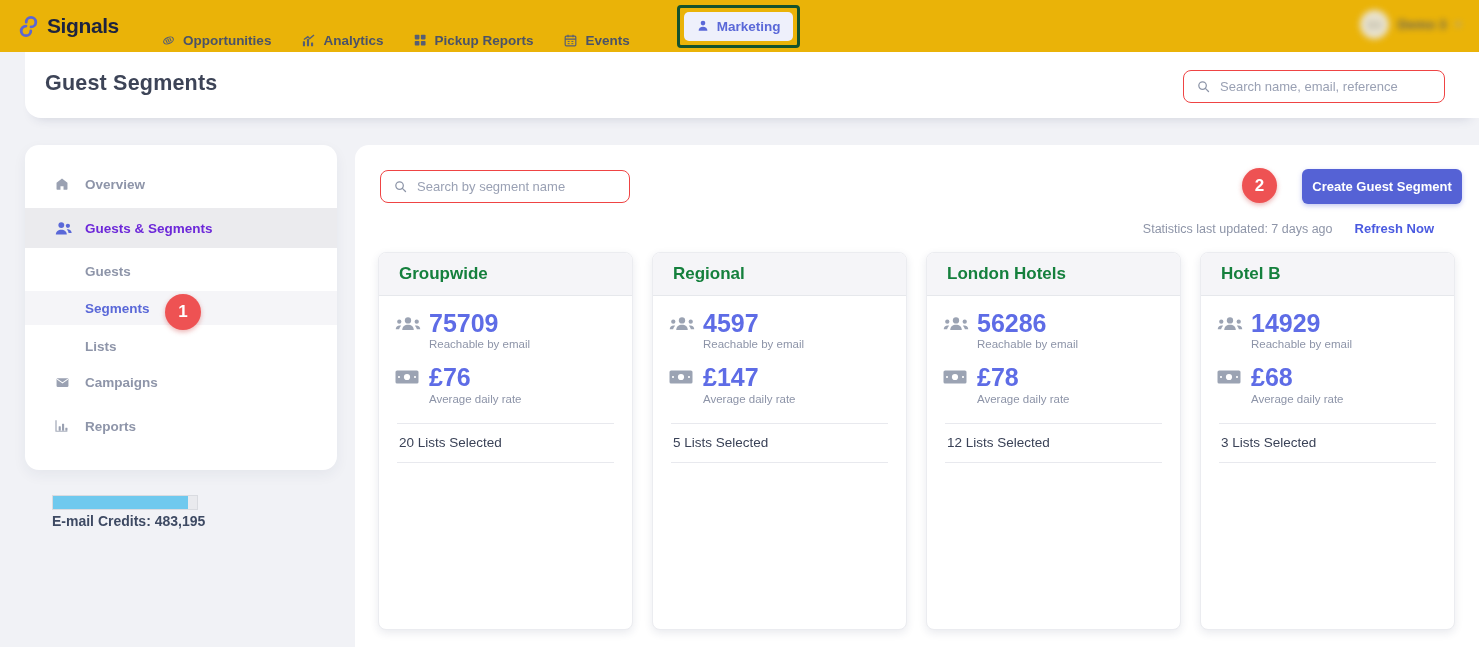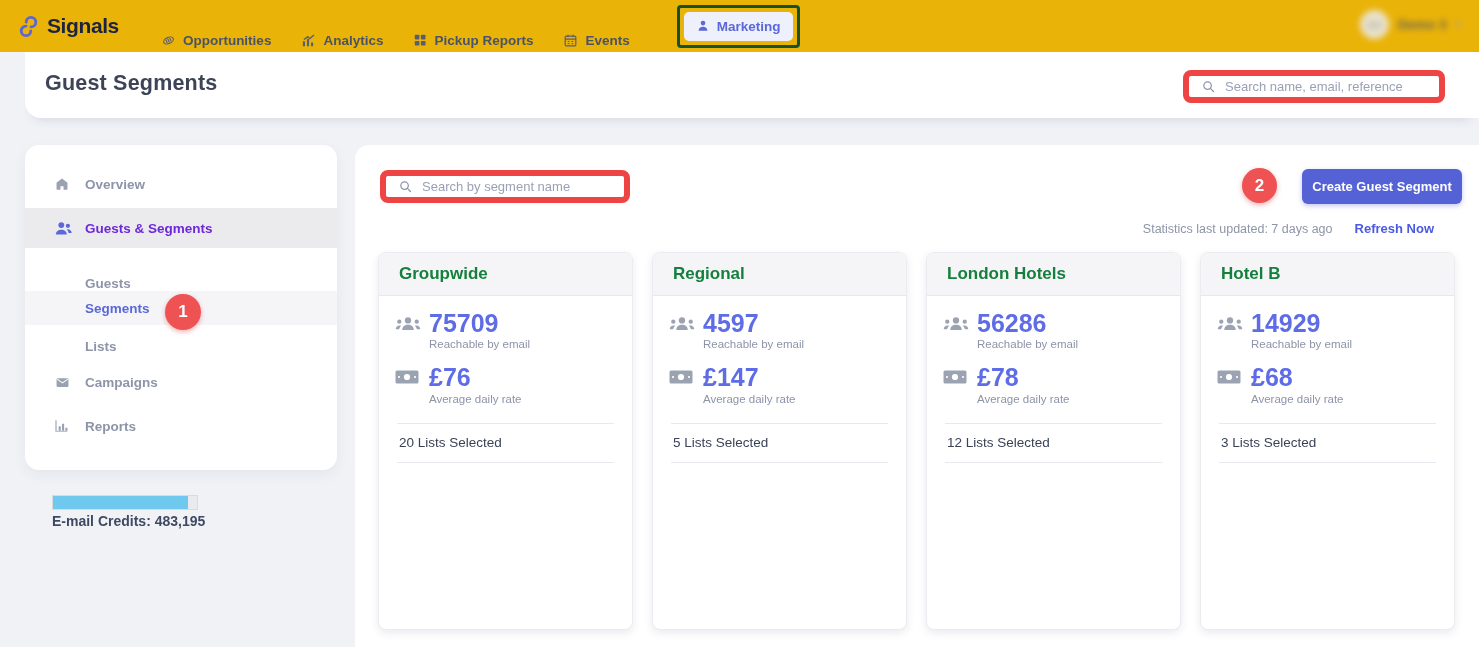--- a/index.html
+++ b/index.html
@@ -51,21 +51,21 @@
     position:absolute; left:25px; top:52px; width:1454px; height:66px;
     background:#ffffff; border-radius:0 0 0 16px; z-index:30;
     box-shadow:0 9px 12px -9px rgba(40,50,95,0.18);
   }
   .page-title {
     position:absolute; left:20px; top:19px;
     font-size:21.5px; font-weight:bold; color:#3d4457; letter-spacing:0.2px;
   }
   .search-box {
     position:absolute; display:flex; align-items:center; gap:9px;
-    background:#ffffff; border:6px solid #ef4444; border-radius:8px;
+    background:#ffffff; border:1px solid #ef4444; border-radius:8px;
     padding:0 12px; color:#9aa1b4;
   }
   .search-box input {
     border:none; outline:none; background:transparent;
     font-family:"Liberation Sans", sans-serif;
     font-size:13px; color:#4b5368; width:100%;
   }
   .search-box input::placeholder { color:#9aa1b4; }
   .hdr-search { right:34px; top:18px; width:262px; height:33px; }
 
@@ -78,21 +78,21 @@
   .side-row {
     position:absolute; left:0; width:312px;
     display:flex; align-items:center; cursor:pointer;
     font-size:13.5px; font-weight:bold; color:#8e95a9;
   }
   .side-row .sicon { position:absolute; left:29px; color:#9aa1b2; }
   .side-row .slabel { position:absolute; left:60px; }
   .row-overview   { top:25px;  height:28px; }
   .row-gs         { top:63px;  height:40px; background:#ebebee; color:#6d28d9; }
   .row-gs .sicon  { color:#5a68d8; }
-  .row-guests     { top:124px; height:28px; }
+  .row-guests     { top:112px; height:28px; }
   .row-segments   { top:146px; height:34px; background:#f5f5f8; color:#5a68d8; }
   .row-lists      { top:187px; height:28px; }
   .row-campaigns  { top:222px; height:30px; }
   .row-reports    { top:266px; height:30px; }
 
   .credits-track {
     position:absolute; left:52px; top:495px; width:146px; height:15px;
     background:#e9eaee; border:1px solid #d9dbe0; z-index:5;
   }
   .credits-fill { height:100%; background:#6fc9ee; }

